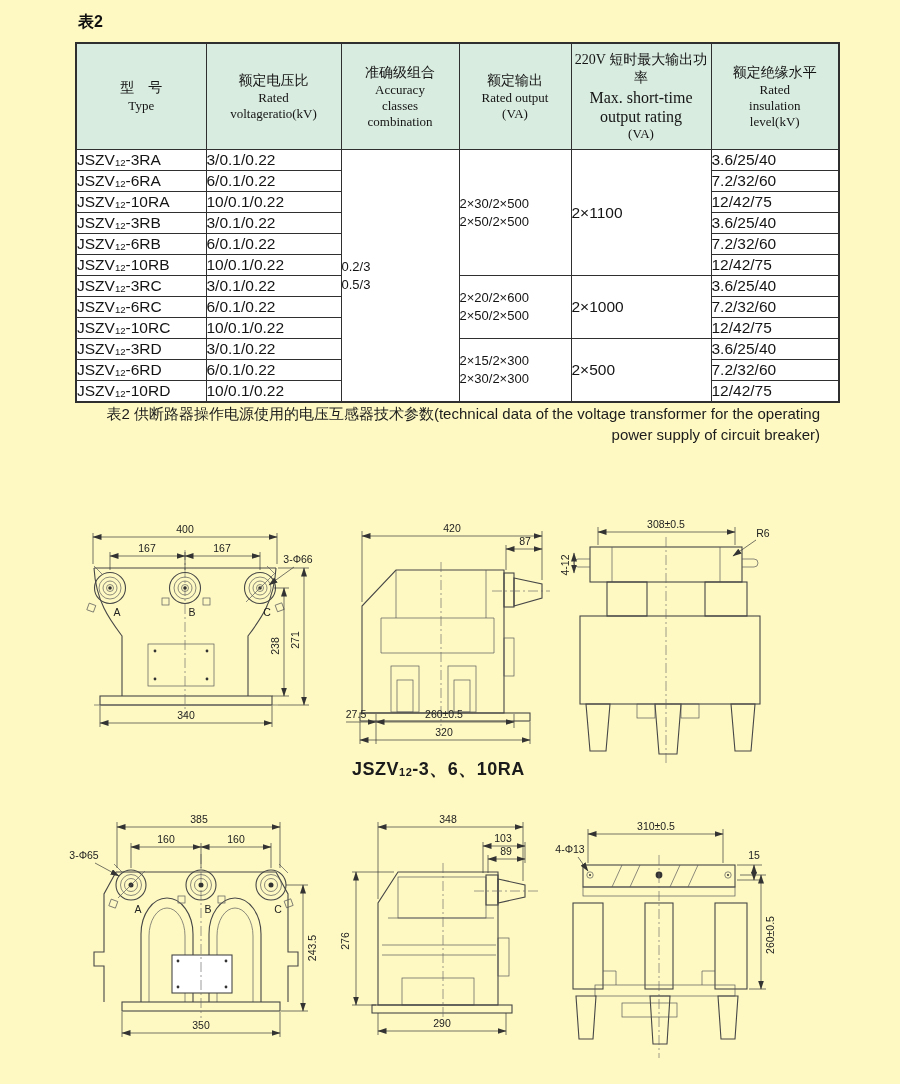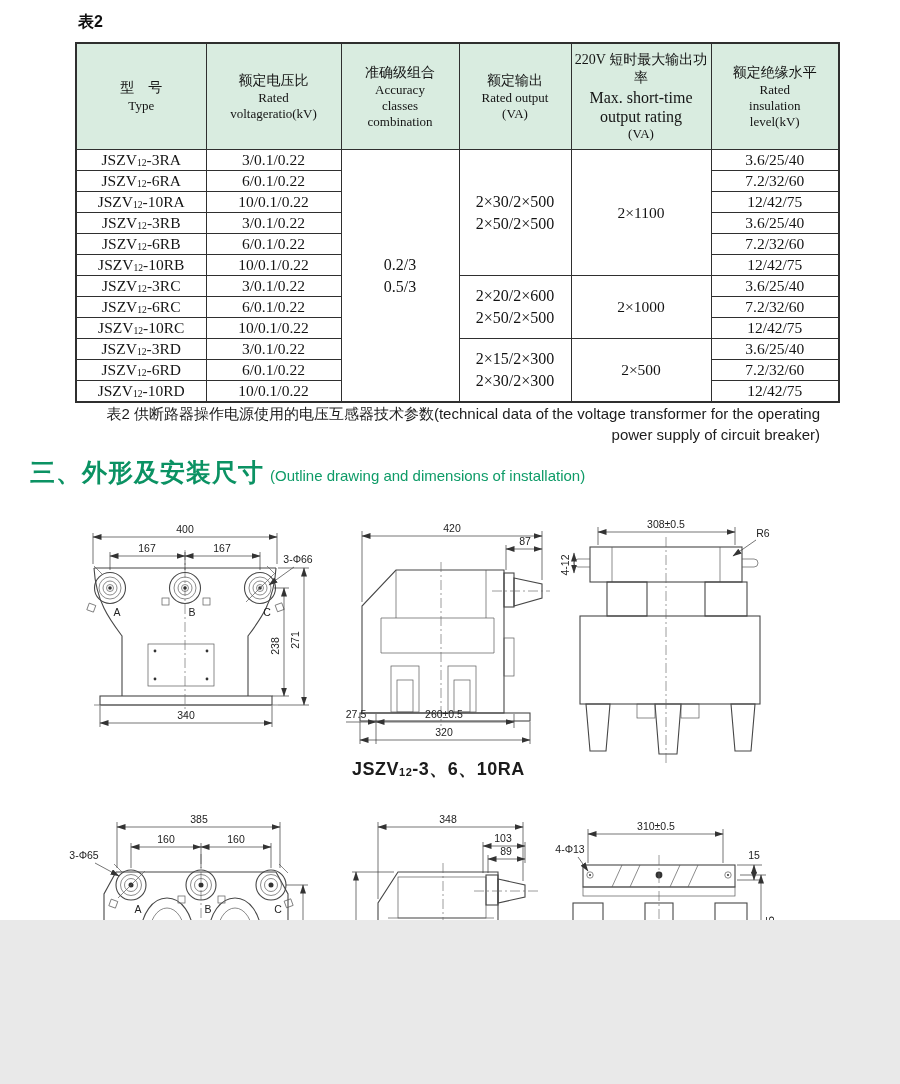--- a/index.html
+++ b/index.html
@@ -1,32 +1,32 @@
 <!DOCTYPE html>
 <html><head>
 <meta charset="utf-8">
 <style>
   html,body{margin:0;padding:0;}
   body{background:#e9e9e9;font-family:"Liberation Sans",sans-serif;}
-  #page{position:relative;width:900px;height:920px;background:#ffffff;overflow:hidden;margin:0 auto;}
+  #page{position:relative;width:900px;height:1084px;background:#fef9c3;overflow:hidden;margin:0 auto;}
 
   
   #tbl-label{position:absolute;left:78px;top:12px;font-size:16px;font-weight:bold;color:#111;}
   table.spec{position:absolute;left:75px;top:42px;width:763px;border-collapse:collapse;table-layout:fixed;
              background:#fff;border:2px solid #2f2f2f;color:#141414;}
   table.spec th,table.spec td{border:1px solid #2f2f2f;}
   table.spec thead th{background:#d9ece0;font-weight:normal;padding:2px 1px;height:101px;vertical-align:middle;
                       font-family:"Liberation Serif",serif;}
   .hcn{display:block;font-size:14px;line-height:1.3;font-family:"Liberation Serif",serif;}
   .hen{display:block;font-size:13px;line-height:1.22;font-family:"Liberation Serif",serif;}
   .hen-sm{display:block;font-size:16px;line-height:1.2;font-family:"Liberation Serif",serif;}
-  table.spec tbody td{height:20px;text-align:center;vertical-align:middle;padding:0;
-                      font-family:Liberation Serif, serif;font-size:15.5px;}
+  table.spec tbody td{height:20px;text-align:left;vertical-align:middle;padding:0;
+                      font-family:Liberation Sans, sans-serif;font-size:15.5px;}
   .sub{font-size:0.62em;vertical-align:-0.12em;}
-  .two-line div{line-height:1.35;font-size:16px;}
+  .two-line div{line-height:1.35;font-size:13px;}
   
   #tbl-caption{position:absolute;left:90px;top:403px;width:730px;text-align:right;font-size:15px;
                line-height:1.4;color:#1c1c1c;}
   #sec-heading{position:absolute;left:30px;top:456px;white-space:nowrap;}
   #sec-heading .cn{font-size:25px;font-weight:bold;color:#0b9263;letter-spacing:1px;}
   #sec-heading .en{font-size:15px;color:#0e9b67;margin-left:6px;}
 
   
   svg.draw{position:absolute;overflow:visible;}
   .ol{fill:none;stroke:#474747;stroke-width:1.1;}
@@ -179,23 +179,20 @@
       <tr>
         <td><span>JSZV</span><span class="sub">12</span><span>-10RD</span></td>
         <td>10/0.1/0.22</td>
         <td>12/42/75</td>
       </tr>
     </tbody>
   </table>
 
   <div id="tbl-caption">表2 供断路器操作电源使用的电压互感器技术参数(technical data of the voltage transformer for the operating power supply of circuit breaker)</div>
 
-  <div id="sec-heading">
-    <span class="cn">三、外形及安装尺寸</span><span class="en">(Outline drawing and dimensions of installation)</span>
-  </div>
 
   <svg class="draw" style="left:70px;top:506px" width="252" height="234" viewBox="0 0 252 234">
     <g>
       <line class="ol" x1="24" y1="62" x2="206" y2="62"></line>
       <path class="ol" d="M24,62 C26,96 40,114 52,130 L52,190"></path>
       <path class="ol" d="M206,62 C204,96 190,114 178,130 L178,190"></path>
       <rect class="ol" x="30" y="190" width="172" height="9"></rect>
       <line class="tl" x1="24" y1="199" x2="208" y2="199"></line>
       <rect class="tl" x="78" y="138" width="66" height="42"></rect>
       <circle class="dot" cx="85" cy="145" r="1.4"></circle>

